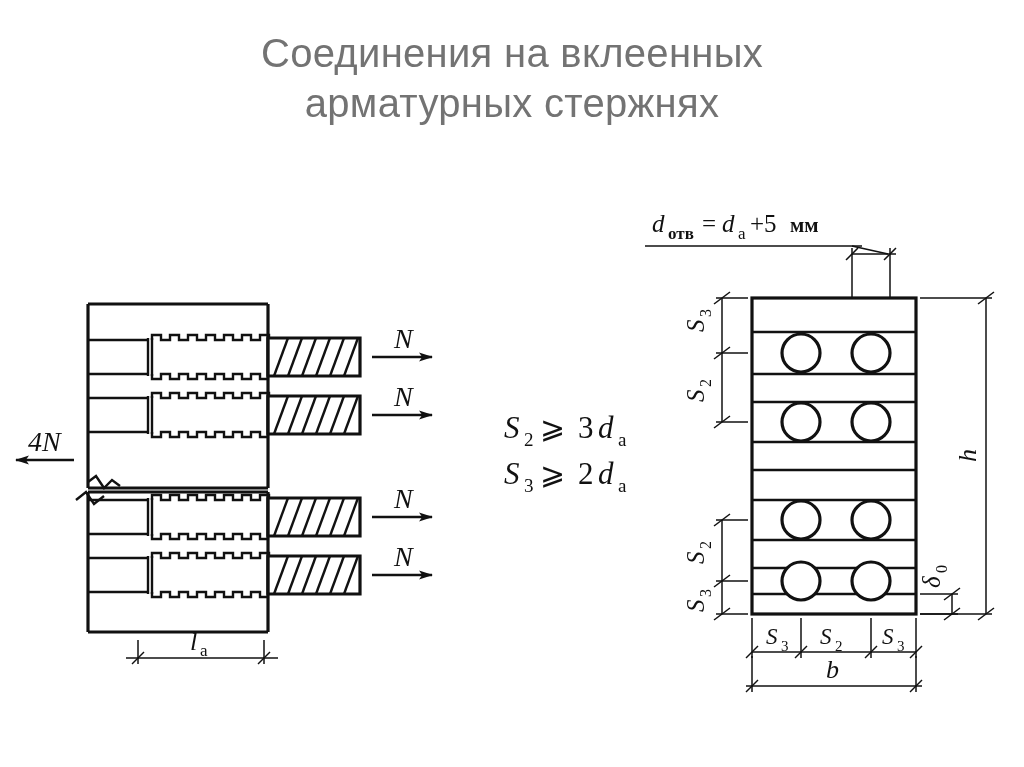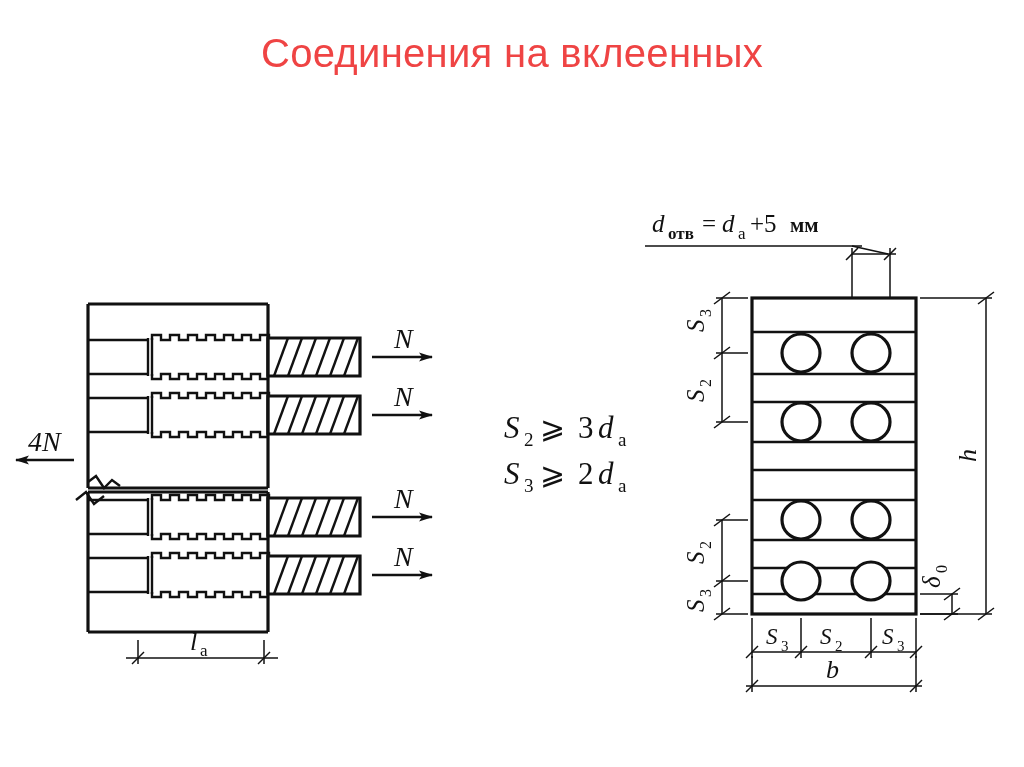--- a/index.html
+++ b/index.html
@@ -28,21 +28,21 @@
     left: 150px;
     top: 28px;
     width: 724px;
     text-align: center;
   }
   .title-line {
     font-family: "Liberation Sans", sans-serif;
     font-size: 40px;
     line-height: 50px;
     font-weight: 400;
-    color: #ef4444;
+    color: #737373;
     letter-spacing: 0.3px;
   }
   #figure {
     position: absolute;
     left: 0;
     top: 170px;
     width: 1024px;
     height: 560px;
   }
   svg { display: block; }
@@ -63,20 +63,21 @@
     fill: #111;
   }
 </style>
 </head>
 <body>
 
 <div id="slide">
 
   <div id="title-block">
     <div class="title-line">Соединения на вклеенных</div>
+    <div class="title-line">арматурных стержнях</div>
   </div>
 
   <div id="figure">
   <svg width="1024" height="560" viewBox="0 0 1024 560" xmlns="http://www.w3.org/2000/svg">
 
     <defs>
       <marker id="arrowR" markerWidth="14" markerHeight="10" refX="13" refY="5" orient="auto" markerUnits="userSpaceOnUse">
         <path d="M0,0.6 L14,5 L0,9.4 L3.2,5 Z" class="fillk"></path>
       </marker>
       <marker id="arrowL" markerWidth="14" markerHeight="10" refX="13" refY="5" orient="auto" markerUnits="userSpaceOnUse">

